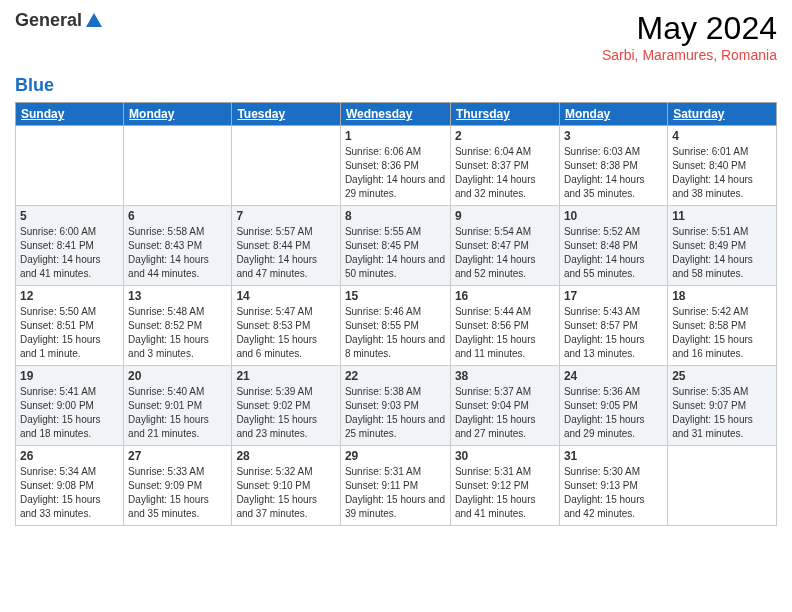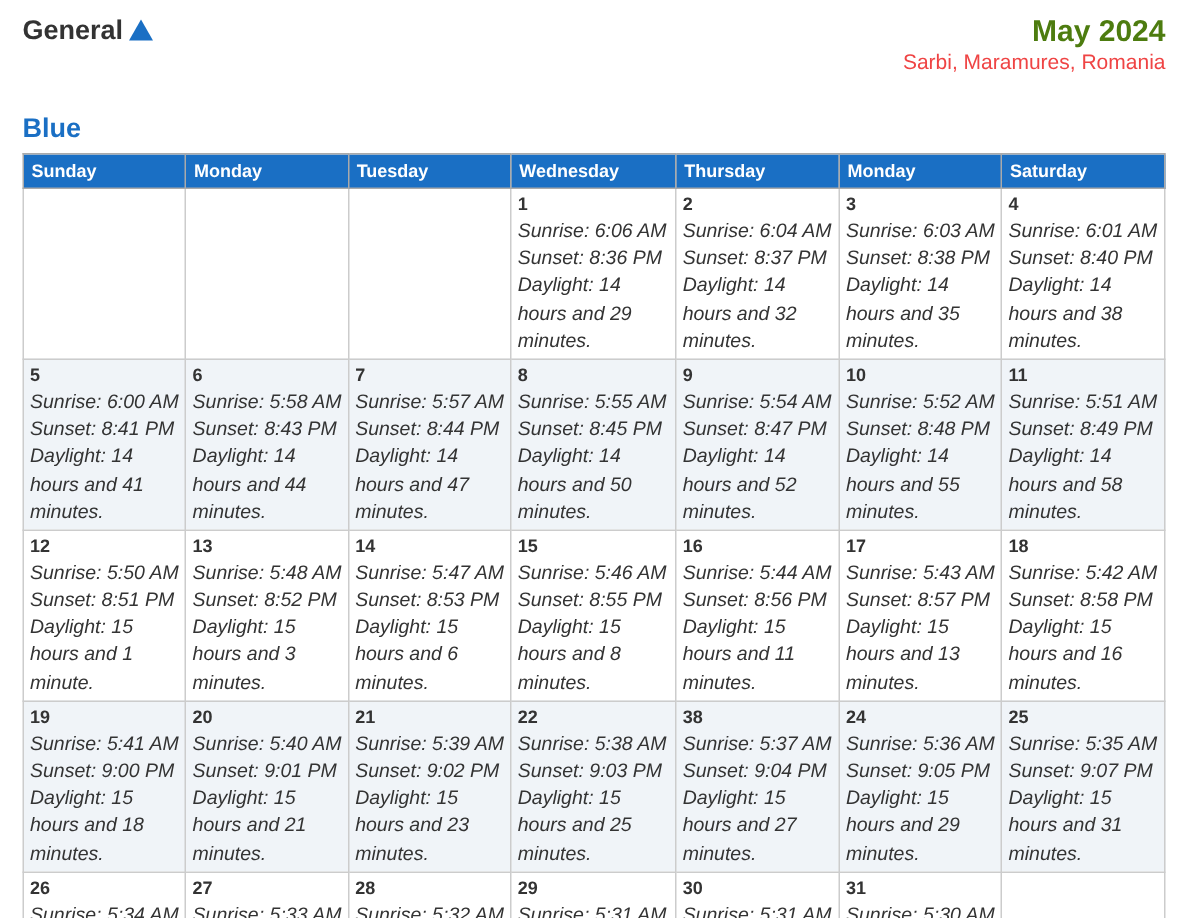--- a/index.html
+++ b/index.html
@@ -43,63 +43,63 @@
     }
     .logo-icon {
       width: 20px;
       height: 20px;
       margin-left: 2px;
     }
     .title-block {
       text-align: right;
     }
     .month-year {
-      font-size: 20px;
-      font-weight: bold;
-      color: #4d7c0f;
+      font-size: 32px;
+      font-weight: normal;
+      color: #000000;
     }
     .location {
       font-size: 14px;
       color: #ef4444;
     }
     .calendar {
       width: 100%;
       border-collapse: collapse;
     }
     .calendar th {
       background-color: #1a6fc4;
       color: white;
       text-align: left;
       padding: 4px 5px;
       font-size: 12px;
       border: 1px solid #aaa;
+      text-decoration: underline;
     }
     .calendar td {
       vertical-align: top;
       border: 1px solid #ccc;
       padding: 3px 4px;
       width: 113px;
       height: 80px;
       font-size: 9.5px;
       color: #333;
       background: #fff;
     }
     .calendar td.alt-row {
       background: #f0f4f8;
     }
     .day-num {
       font-size: 12px;
       font-weight: bold;
       margin-bottom: 2px;
     }
     .day-info {
-      font-size: 13px;
+      font-size: 10px;
       line-height: 1.4;
       color: #333;
-      font-style: italic;
     }
   </style>
 </head>
 <body>
 
 <div class="page">
   <div class="header">
     <div class="logo">
       <div class="logo-text">
         <span class="logo-general">General</span>

